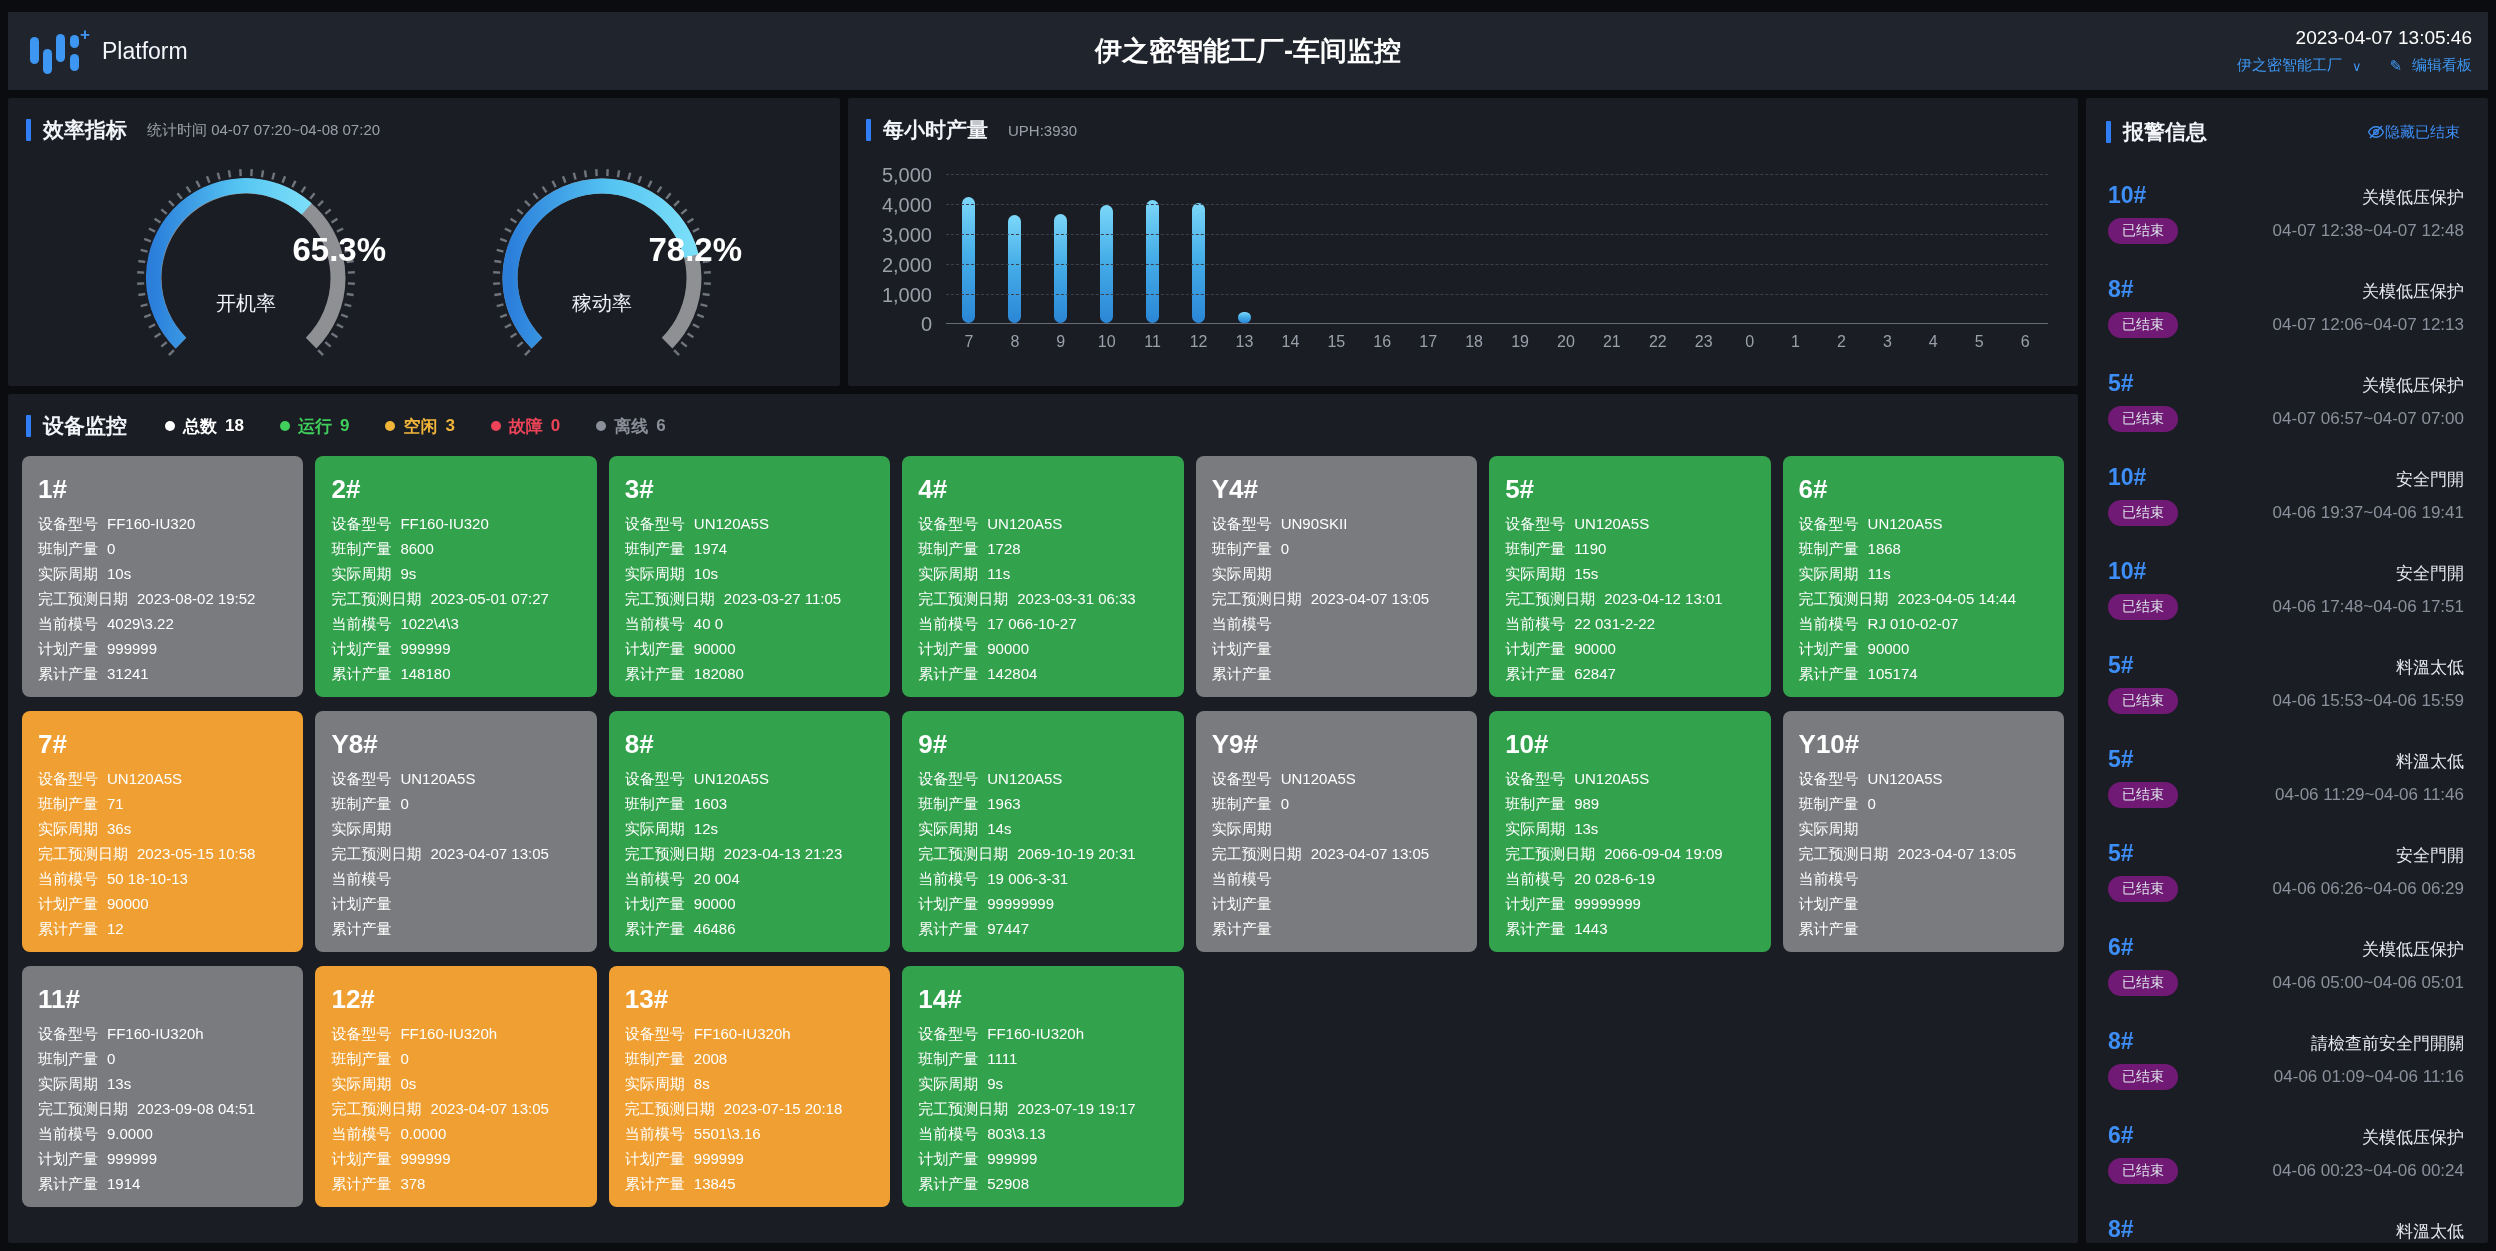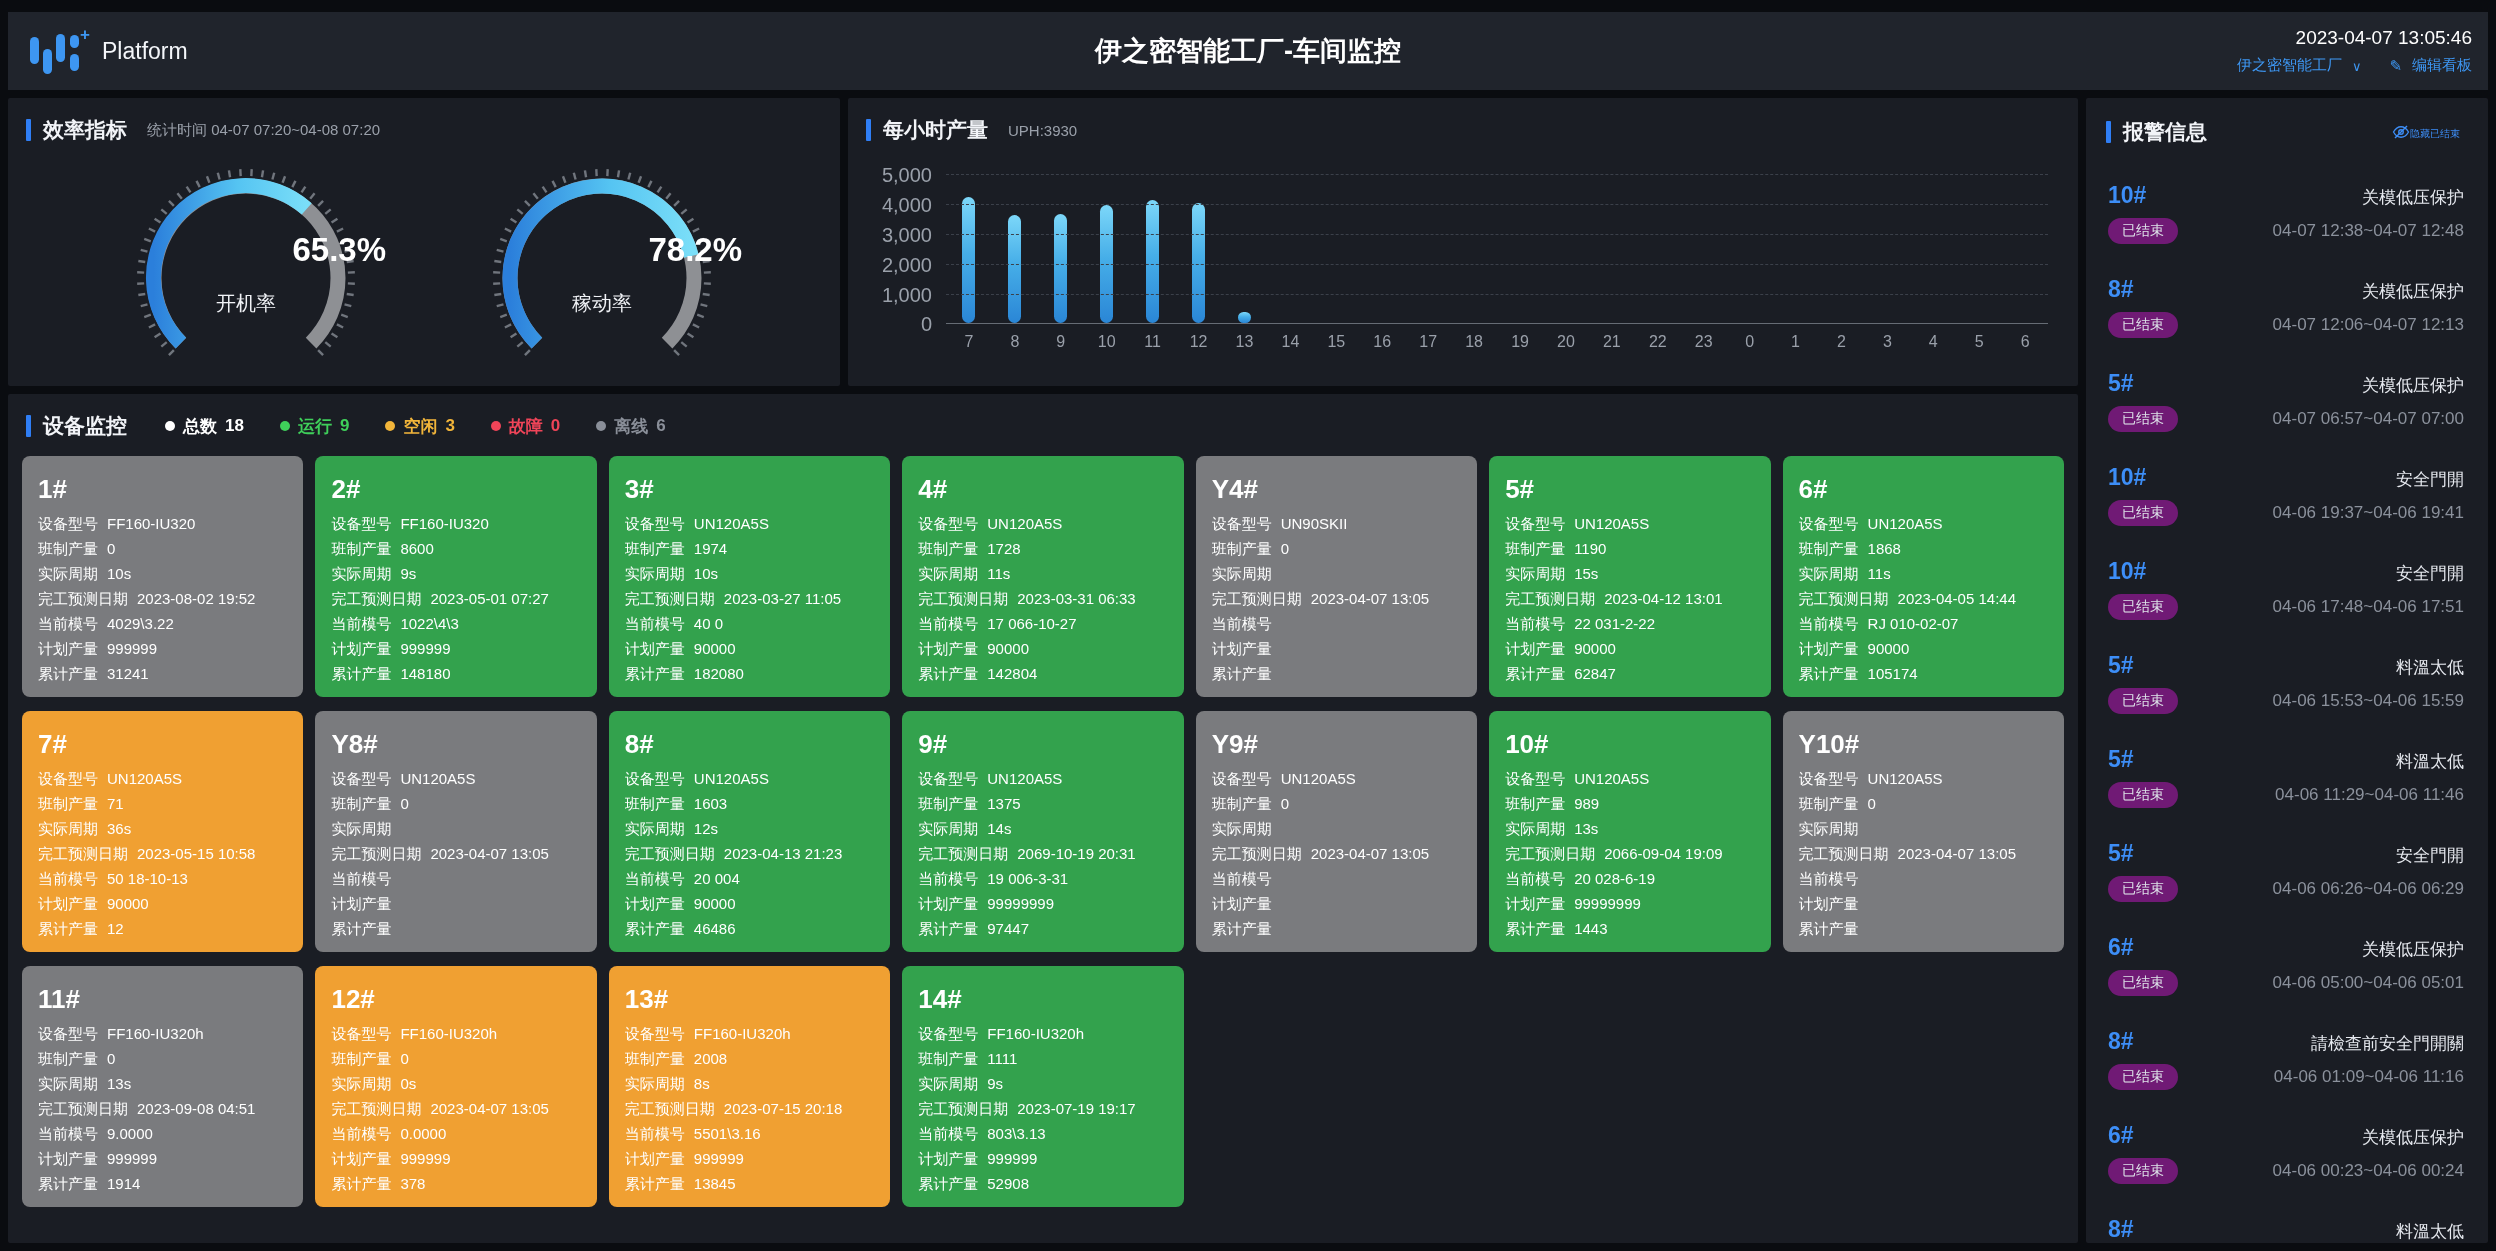--- a/index.html
+++ b/index.html
@@ -59,21 +59,21 @@
 .card{border-radius:8px;padding:12px 16px;color:#ffffff;height:241px;cursor:pointer}
 .card.running{background:#33a24d}
 .card.idle{background:#f0a032}
 .card.offline{background:#7a7b7e}
 .card-name{font-size:26px;font-weight:bold;margin:6px 0 6px}
 .card-row{display:flex;gap:9px;font-size:15px;line-height:25px;white-space:nowrap;overflow:hidden}
 
 
 .alarm-head{display:flex;align-items:center;justify-content:space-between;padding:20px 28px 0 20px}
 .alarm-head-left{display:flex;align-items:center;gap:12px}
-.hide-ended{display:inline-flex;align-items:flex-end;color:#3d8ef7;font-size:10px;cursor:pointer;white-space:nowrap}
+.hide-ended{display:inline-flex;align-items:center;color:#3d8ef7;font-size:15px;cursor:pointer;white-space:nowrap}
 .alarm-list{padding:4px 24px 0 22px}
 .alarm-item{margin-top:32px}
 .alarm-r1{display:flex;justify-content:space-between;align-items:baseline}
 .alarm-dev{color:#3d8ef7;font-size:23px;font-weight:bold}
 .alarm-msg{color:#e6e9ef;font-size:17px}
 .alarm-r2{display:flex;justify-content:space-between;align-items:center;margin-top:9px}
 .badge{background:#701a75;border-radius:14px;padding:4px 14px;font-size:14px;color:#dde1e8}
 .alarm-time{color:#8b919c;font-size:17px}
 </style>
 </head>
@@ -694,21 +694,21 @@
   </div>
 
   <div class="card running">
     <div class="card-name">9#</div>
     <div class="card-row">
           <span>设备型号</span>
           <span>UN120A5S</span>
         </div>
     <div class="card-row">
           <span>班制产量</span>
-          <span>1375</span>
+          <span>1963</span>
         </div>
     <div class="card-row">
           <span>实际周期</span>
           <span>14s</span>
         </div>
     <div class="card-row">
           <span>完工预测日期</span>
           <span>2069-10-19 20:31</span>
         </div>
     <div class="card-row">

